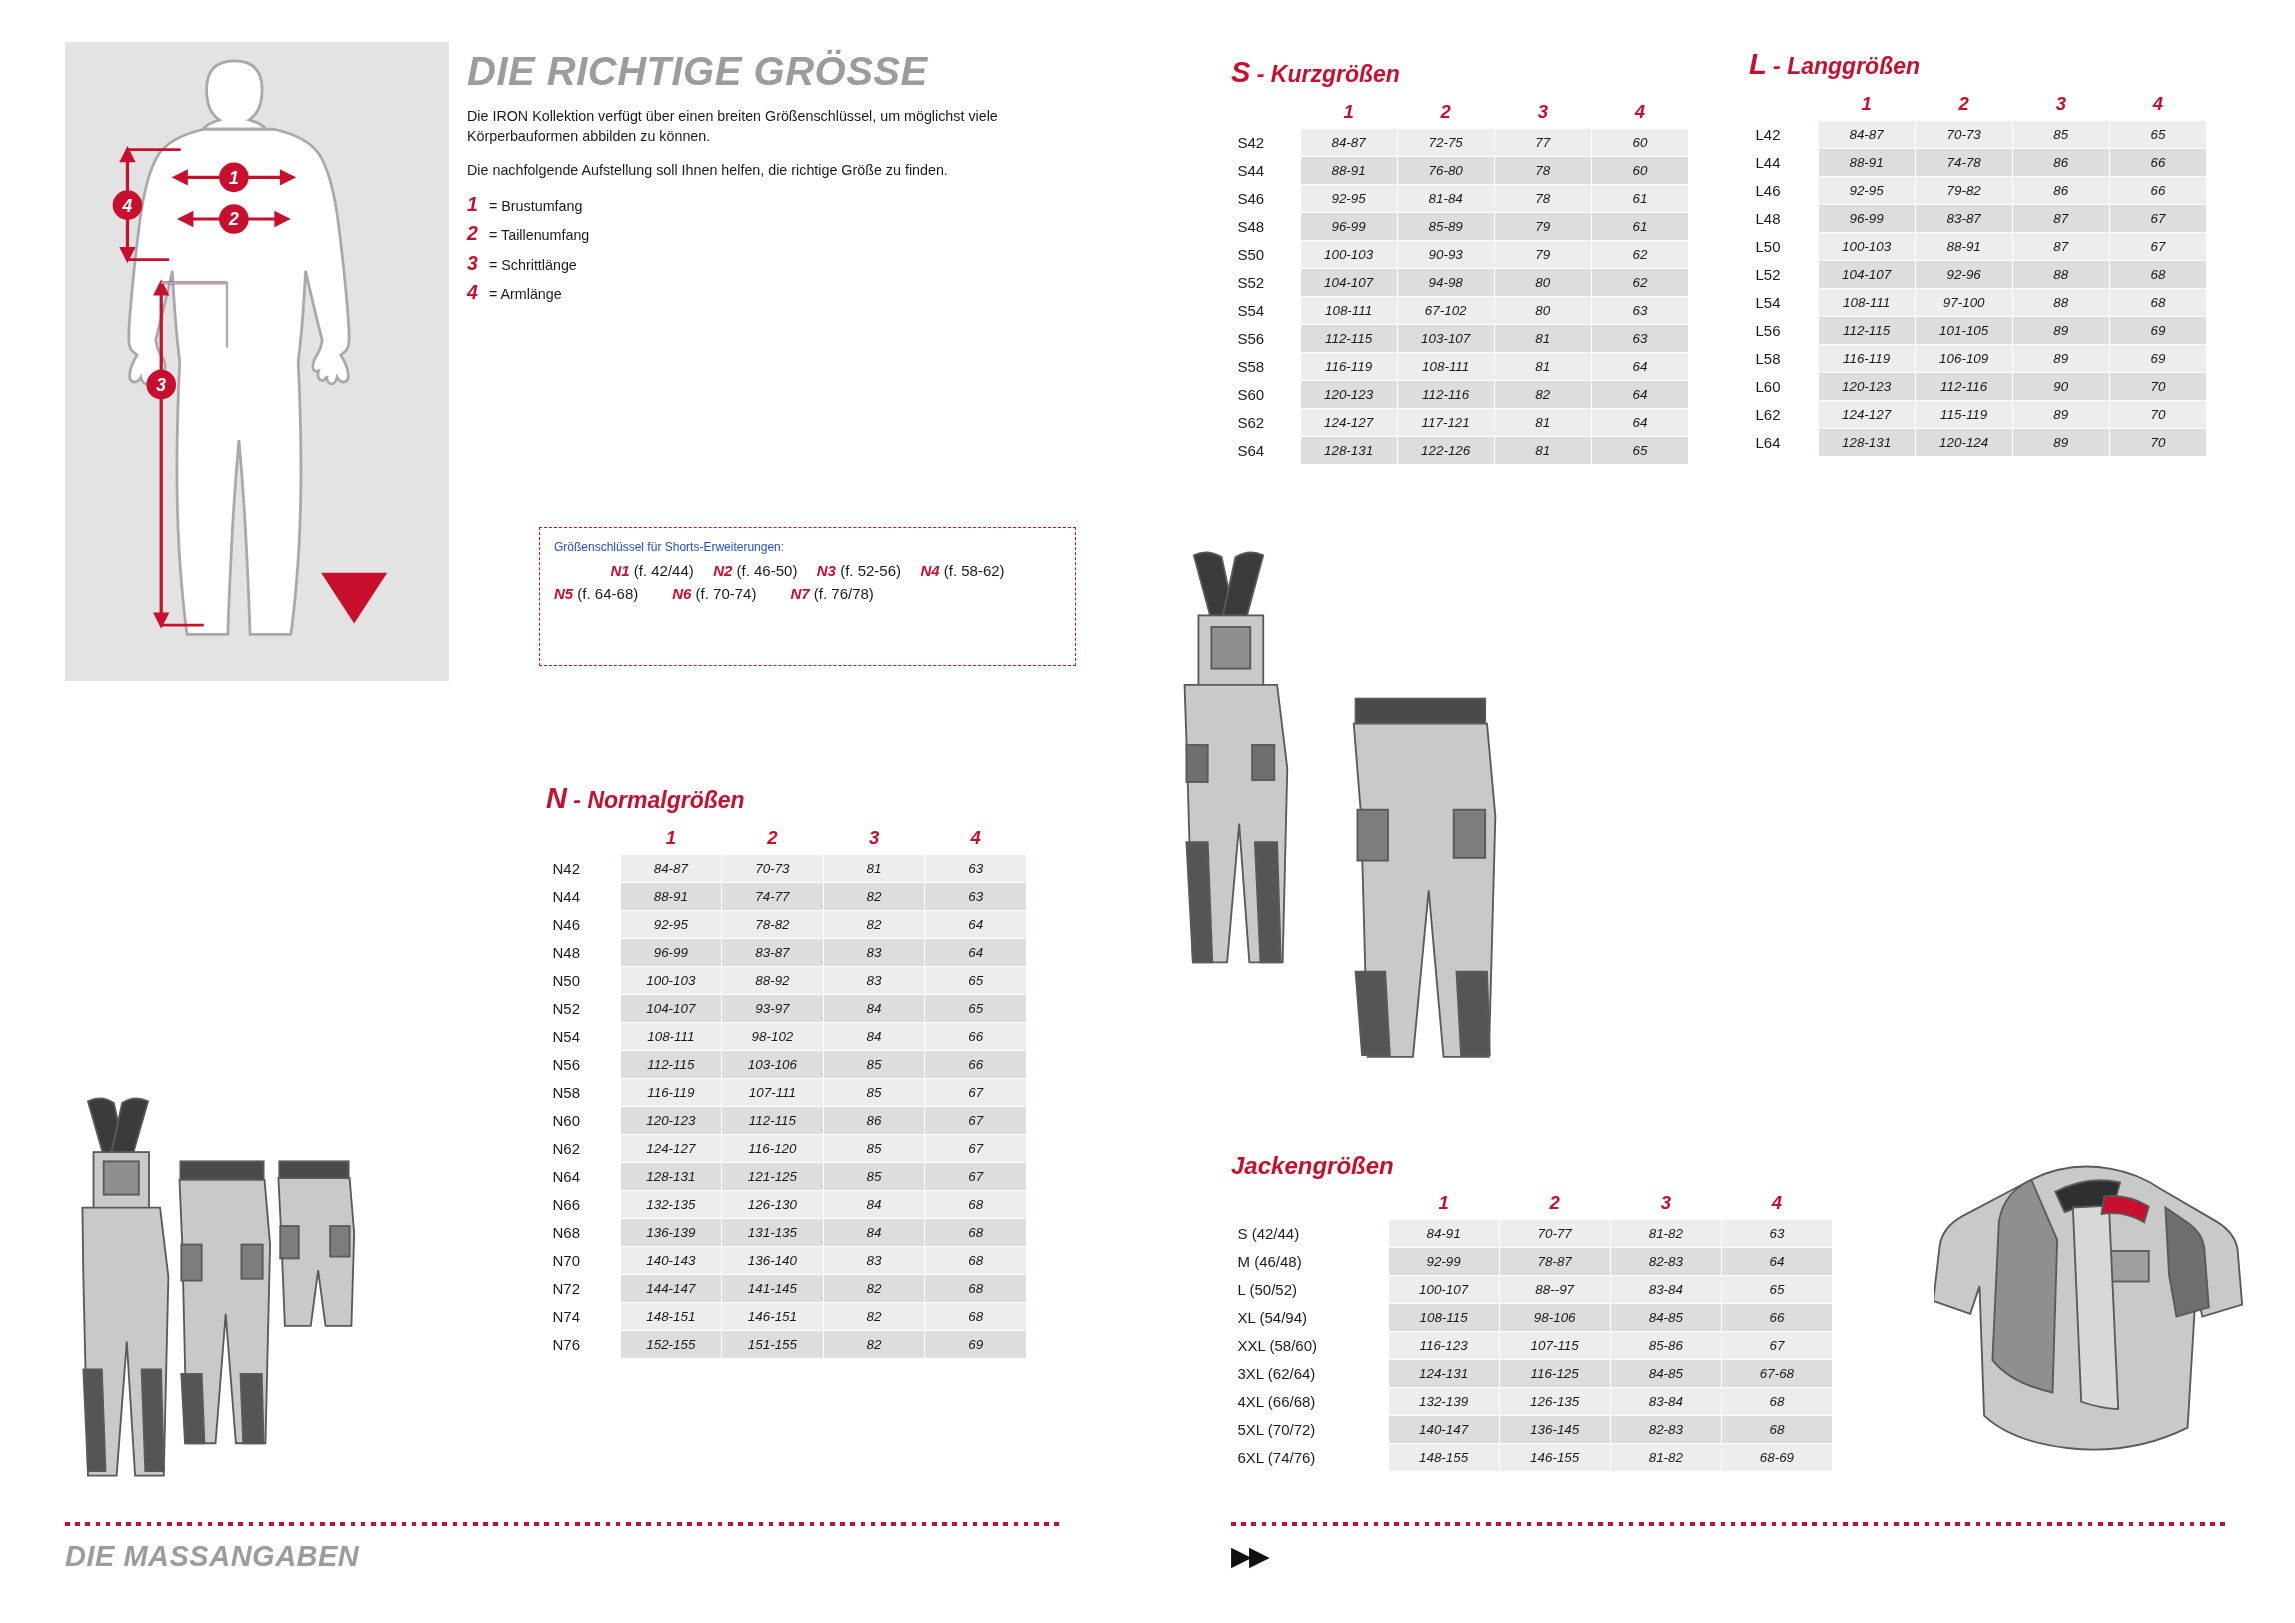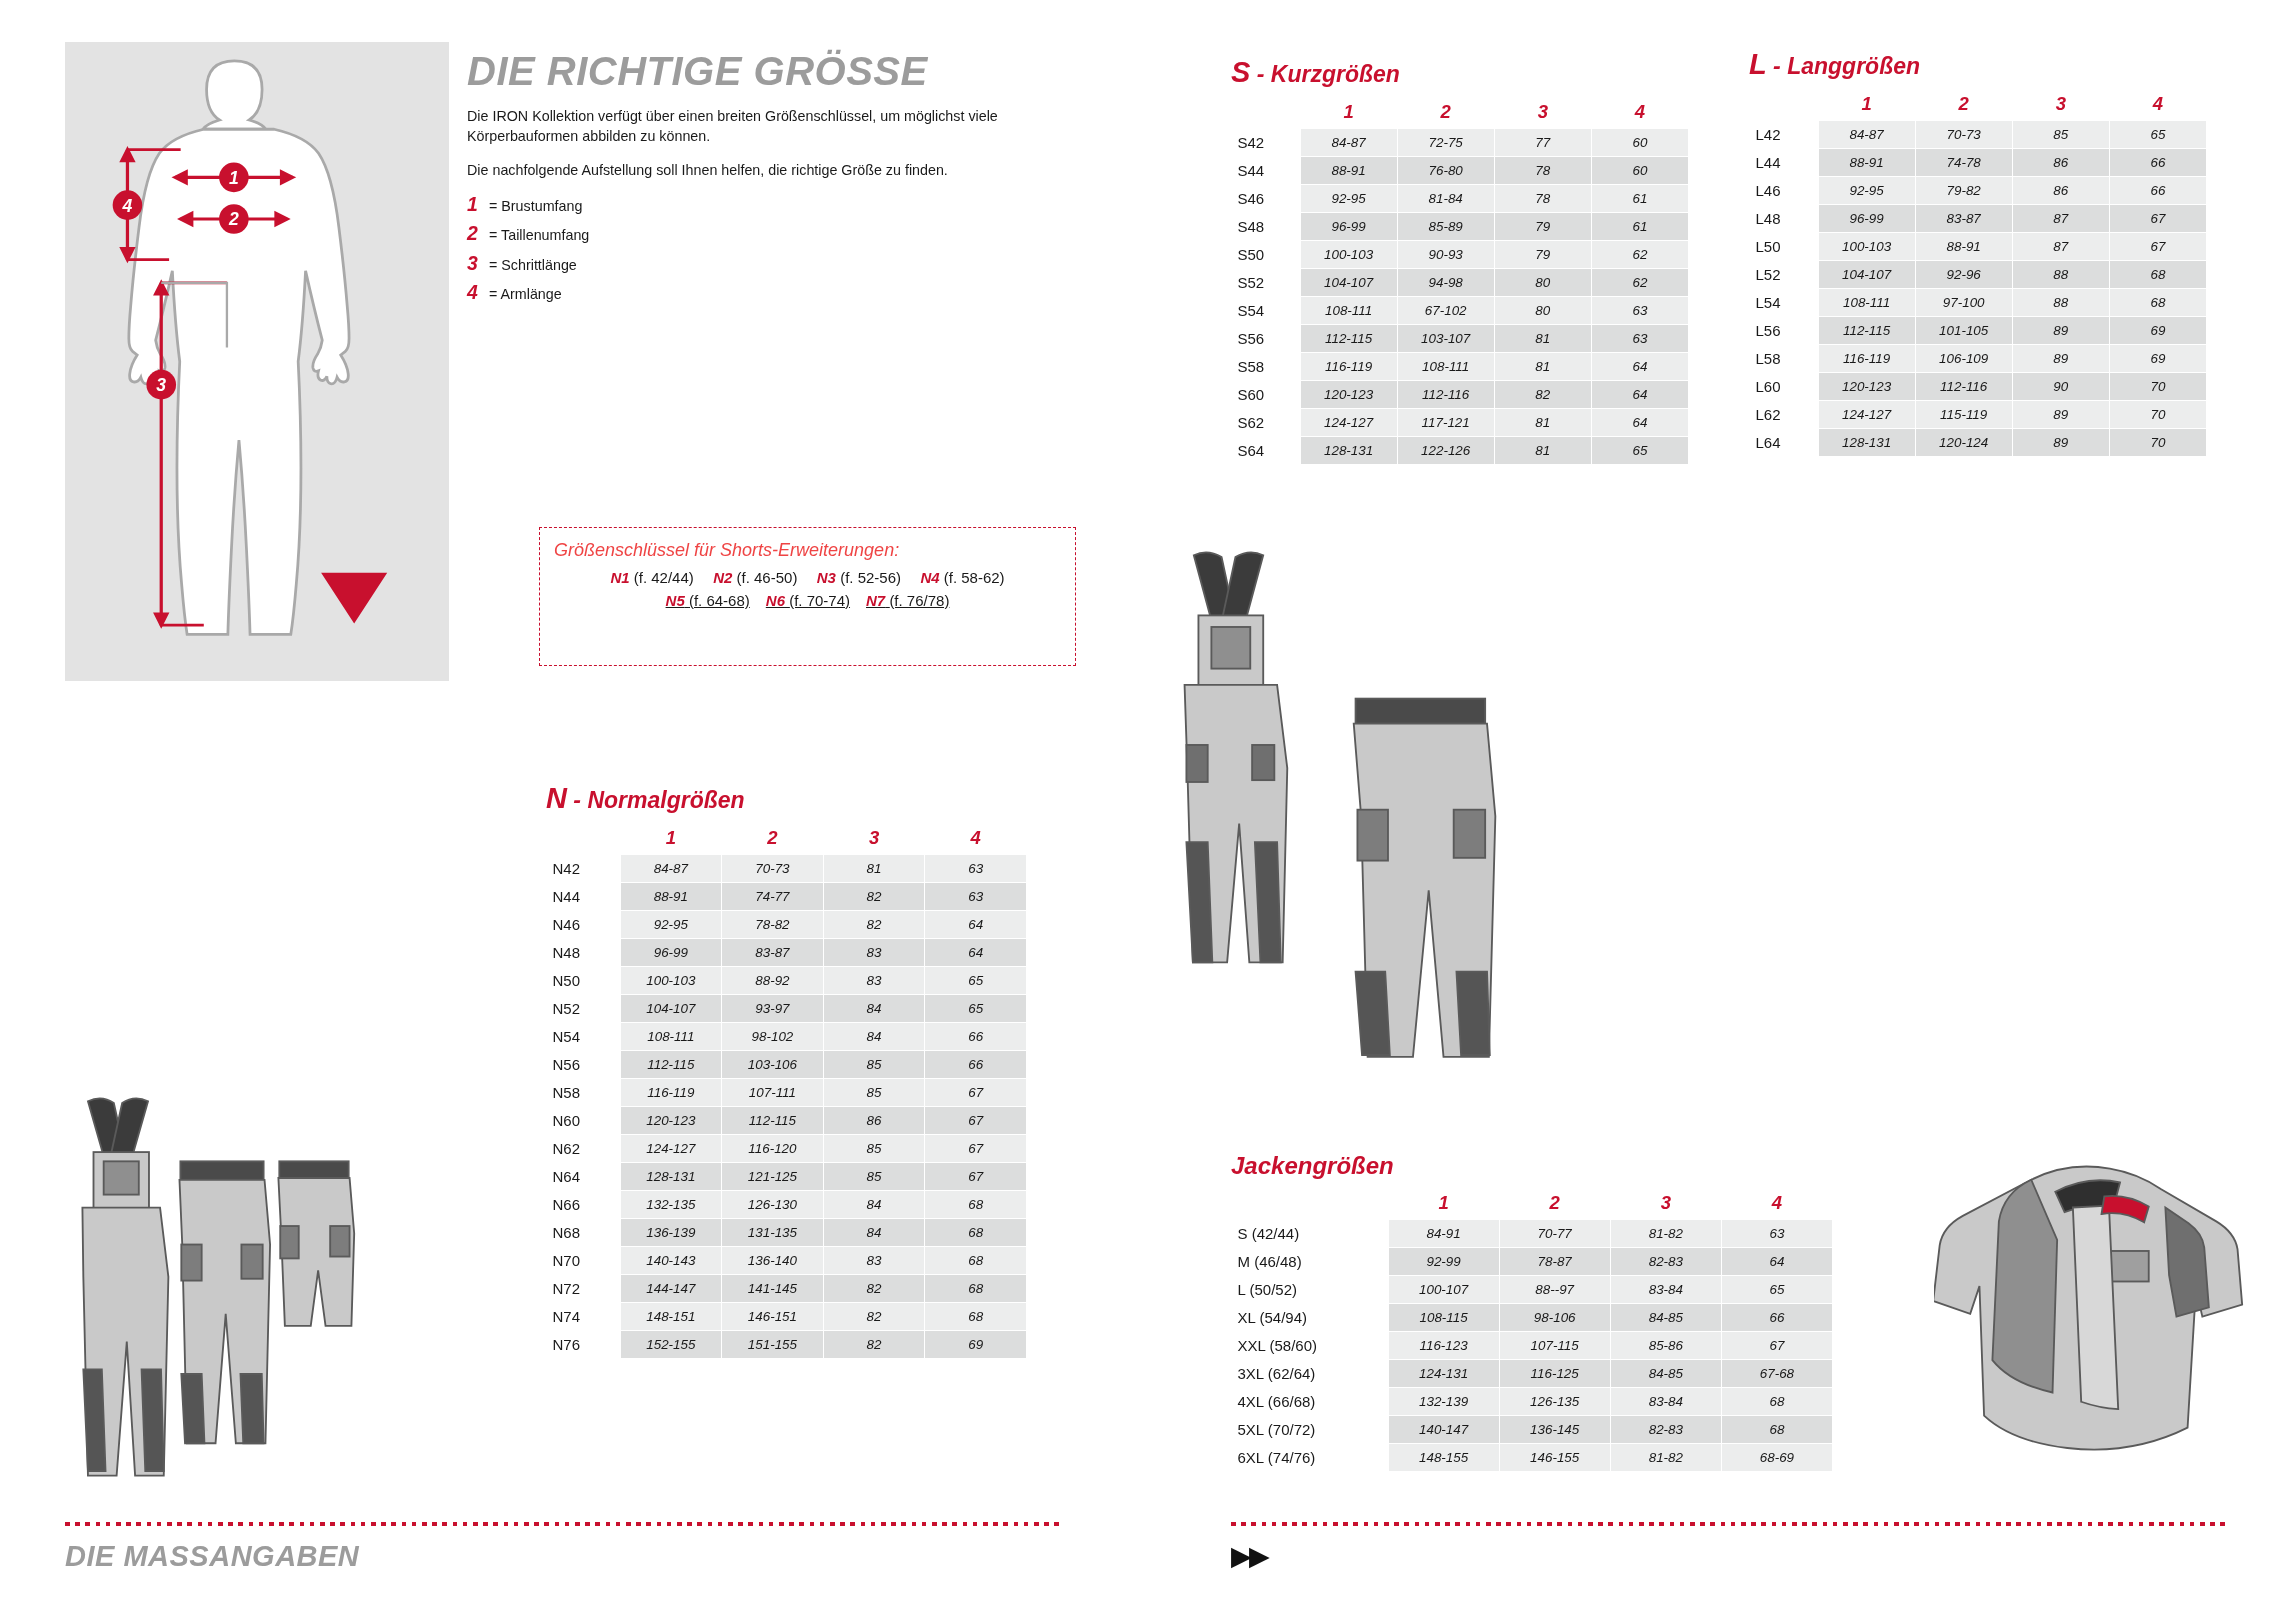--- a/index.html
+++ b/index.html
@@ -49,27 +49,27 @@
   .legend-text{font-size:14.3px;color:#1a1a1a;}
 
   
   #shorts-key{
     left:539px;top:527px;width:537px;height:139px;
     border:1.9px dashed #c8102e;
     box-sizing:border-box;
     padding:12px 14px;
   }
   #shorts-key .title{
-    font-size:18px;font-style:italic;color:#ef4444;margin-bottom:8.3px;
+    font-size:12px;color:#1d4ed8;margin-bottom:8.3px;
   }
   #shorts-key .krow{
     display:flex;justify-content:center;gap:19.4px;font-size:15px;
     margin-bottom:5.6px;
   }
-  #shorts-key .krow.second{justify-content:center;gap:16px;text-decoration:underline;}
+  #shorts-key .krow.second{justify-content:flex-start;gap:34px;}
   #shorts-key .kcode{font-weight:bold;font-style:italic;color:#c8102e;}
 
   
   .tbl-title{
     font-size:23px;font-style:italic;color:#c8102e;font-weight:bold;
     white-space:nowrap;
   }
   table.sizes{
     border-collapse:collapse;
     font-size:13.4px;

